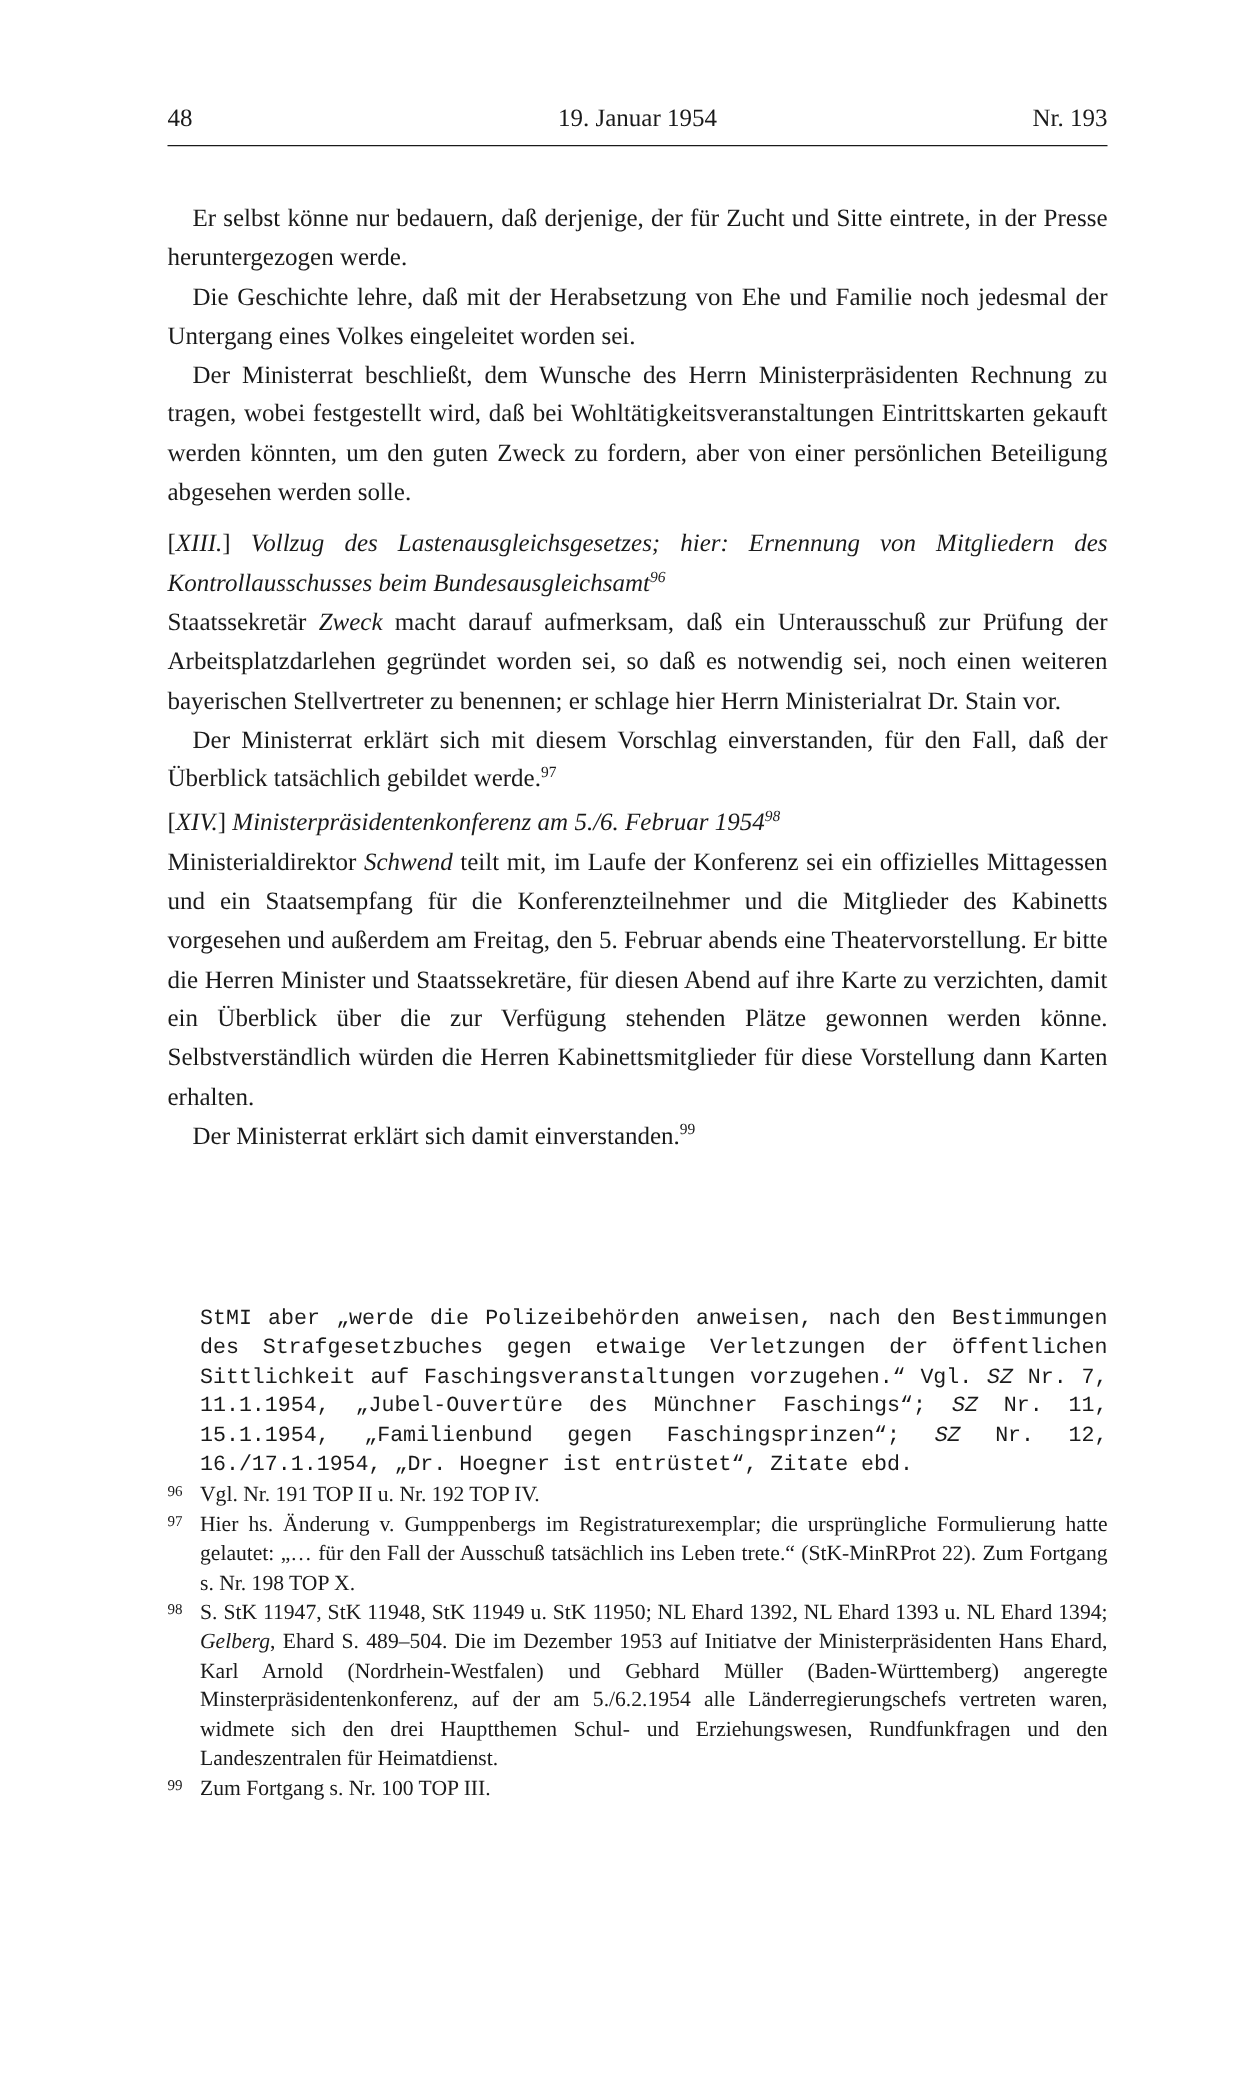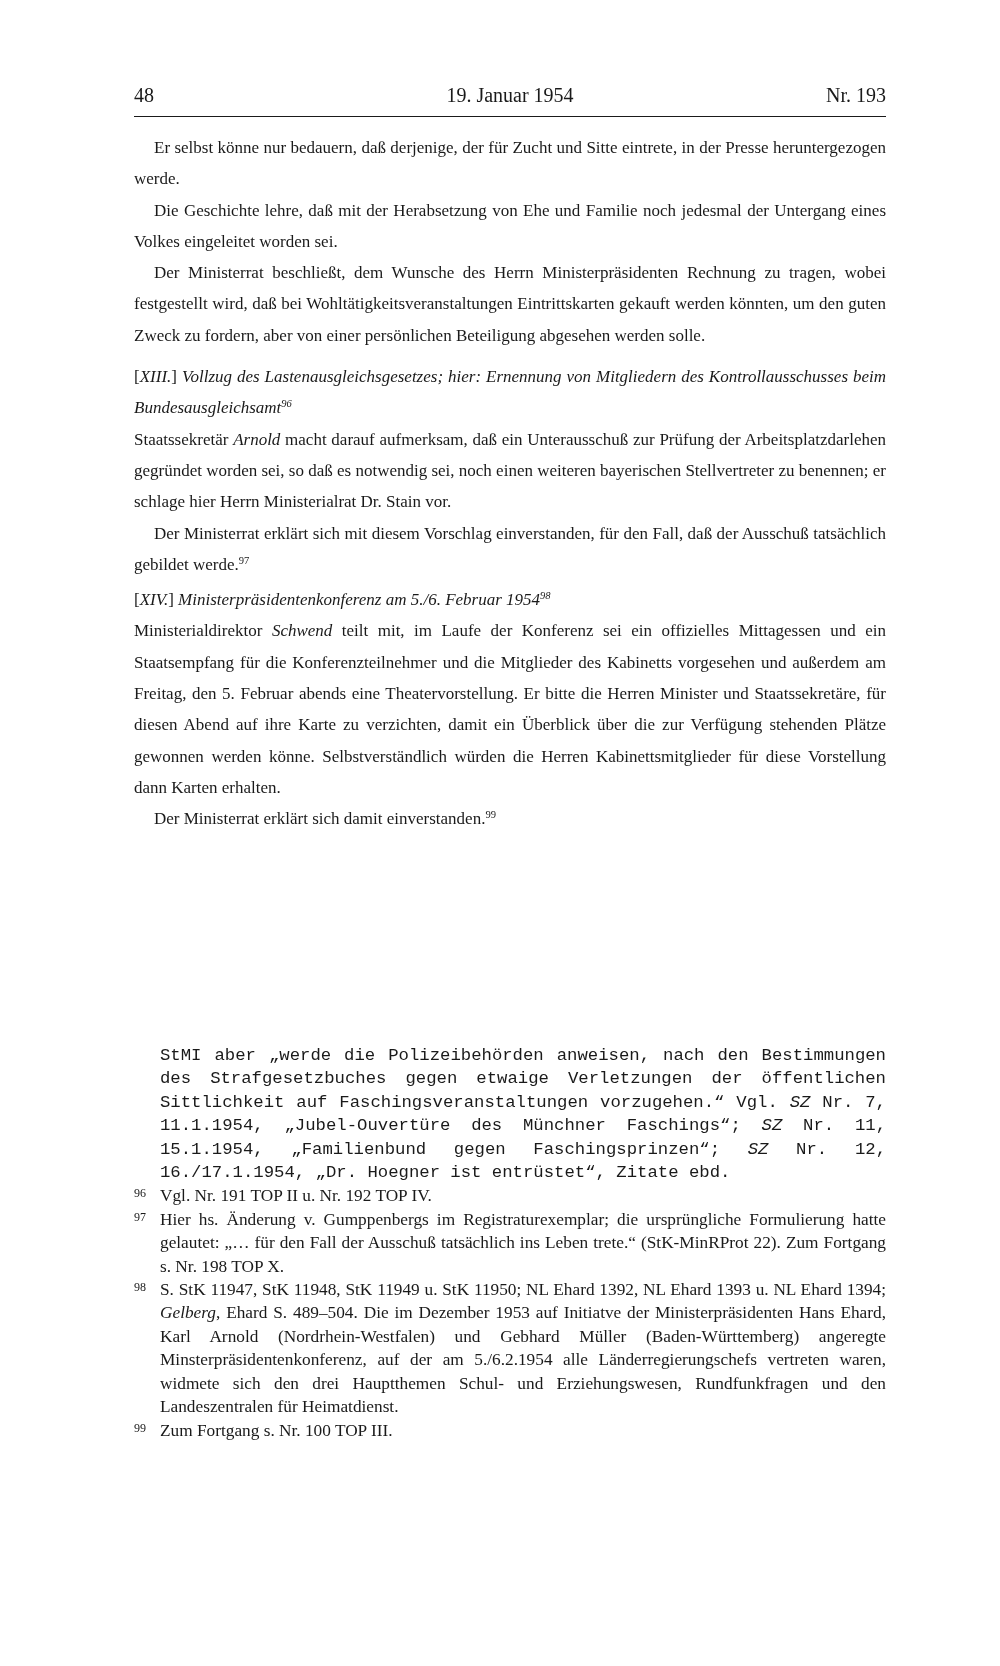--- a/index.html
+++ b/index.html
@@ -4,21 +4,21 @@
 <style>
   html, body { margin: 0; padding: 0; background: #ffffff; }
   body { width: 1000px; height: 1666px; position: relative; overflow: hidden;
          font-family: "Liberation Serif", "DejaVu Serif", serif; color: #1a1a1a; }
   .page { position: absolute; left: 134px; top: 0; width: 752px; }
   .header { position: absolute; top: 84px; left: 0; width: 752px; height: 32px;
             border-bottom: 1.4px solid #1a1a1a; font-size: 20px; }
   .header .left { position: absolute; left: 0; top: 0; }
   .header .center { position: absolute; left: 0; width: 752px; top: 0; text-align: center; }
   .header .right { position: absolute; right: 0; top: 0; }
-  .body { position: absolute; top: 132px; left: 0; width: 752px; font-size: 17px; line-height: 31.3px; }
+  .body { position: absolute; top: 160px; left: 0; width: 752px; font-size: 20px; line-height: 31.3px; }
   .body p { margin: 0; text-align: justify; }
   .body p.indent { text-indent: 20px; }
   .body .heading { margin-top: 10px; font-style: italic; }
   .body .heading .num { font-style: normal; }
   .body .heading .num i { font-style: italic; }
   sup { font-size: 62%; line-height: 0; vertical-align: 0.6em; }
   .footnotes { position: absolute; top: 1044px; left: 0; width: 752px; font-size: 17.3px; line-height: 23.4px; }
   .fn { position: relative; padding-left: 26px; text-align: justify; margin: 0; }
   .fn .fnnum { position: absolute; left: 0; top: -2px; font-size: 12px; }
   .fn.cont { padding-left: 26px; font-family: Liberation Mono, monospace; }
@@ -34,22 +34,22 @@
     <span class="center">19. Januar 1954</span>
     <span class="right">Nr. 193</span>
   </div>
 
   <div class="body">
     <p class="indent">Er selbst könne nur bedauern, daß derjenige, der für Zucht und Sitte eintrete, in der Presse heruntergezogen werde.</p>
     <p class="indent">Die Geschichte lehre, daß mit der Herabsetzung von Ehe und Familie noch jedesmal der Untergang eines Volkes eingeleitet worden sei.</p>
     <p class="indent">Der Ministerrat beschließt, dem Wunsche des Herrn Ministerpräsidenten Rechnung zu tragen, wobei festgestellt wird, daß bei Wohltätigkeitsveranstaltungen Eintrittskarten gekauft werden könnten, um den guten Zweck zu fordern, aber von einer persönlichen Beteiligung abgesehen werden solle.</p>
 
     <p class="heading"><span class="num">[<i>XIII.</i>]</span> <span>Vollzug des Lastenausgleichsgesetzes; hier: Ernennung von Mitgliedern des Kontrollausschusses beim Bundesausgleichsamt</span><sup>96</sup></p>
-    <p><span>Staatssekretär </span><span class="it">Arnold</span><span> macht darauf aufmerksam, daß ein Unterausschuß zur Prüfung der Arbeitsplatzdarlehen gegründet worden sei, so daß es notwendig sei, noch einen weiteren bayerischen Stellvertreter zu benennen; er schlage hier Herrn Ministerialrat Dr. Stain vor.</span></p>
-    <p class="indent"><span>Der Ministerrat erklärt sich mit diesem Vorschlag einverstanden, für den Fall, daß der Ausschuß tatsächlich gebildet werde.</span><sup>97</sup></p>
+    <p><span>Staatssekretär </span><span class="it">Zweck</span><span> macht darauf aufmerksam, daß ein Unterausschuß zur Prüfung der Arbeitsplatzdarlehen gegründet worden sei, so daß es notwendig sei, noch einen weiteren bayerischen Stellvertreter zu benennen; er schlage hier Herrn Ministerialrat Dr. Stain vor.</span></p>
+    <p class="indent"><span>Der Ministerrat erklärt sich mit diesem Vorschlag einverstanden, für den Fall, daß der Überblick tatsächlich gebildet werde.</span><sup>97</sup></p>
 
     <p class="heading" style="margin-top:4px"><span class="num">[<i>XIV.</i>]</span> <span>Ministerpräsidentenkonferenz am 5./6. Februar 1954</span><sup>98</sup></p>
     <p><span>Ministerialdirektor </span><span class="it">Schwend</span><span> teilt mit, im Laufe der Konferenz sei ein offizielles Mittagessen und ein Staatsempfang für die Konferenzteilnehmer und die Mitglieder des Kabinetts vorgesehen und außerdem am Freitag, den 5. Februar abends eine Theatervorstellung. Er bitte die Herren Minister und Staatssekretäre, für diesen Abend auf ihre Karte zu verzichten, damit ein Überblick über die zur Verfügung stehenden Plätze gewonnen werden könne. Selbstverständlich würden die Herren Kabinettsmitglieder für diese Vorstellung dann Karten erhalten.</span></p>
     <p class="indent"><span>Der Ministerrat erklärt sich damit einverstanden.</span><sup>99</sup></p>
   </div>
 
   <div class="footnotes">
     <p class="fn cont"><span>StMI aber „werde die Polizeibehörden anweisen, nach den Bestimmungen des Strafgesetzbuches gegen etwaige Verletzungen der öffentlichen Sittlichkeit auf Faschingsveranstaltungen vorzugehen.“ Vgl. </span><span class="it">SZ</span><span> Nr. 7, 11.1.1954, „Jubel-Ouvertüre des Münchner Faschings“; </span><span class="it">SZ</span><span> Nr. 11, 15.1.1954, „Familienbund gegen Faschingsprinzen“; </span><span class="it">SZ</span><span> Nr. 12, 16./17.1.1954, „Dr. Hoegner ist entrüstet“, Zitate ebd.</span></p>
     <p class="fn"><span class="fnnum">96</span><span>Vgl. Nr. 191 TOP II u. Nr. 192 TOP IV.</span></p>
     <p class="fn"><span class="fnnum">97</span><span>Hier hs. Änderung v. Gumppenbergs im Registraturexemplar; die ursprüngliche Formulierung hatte gelautet: „… für den Fall der Ausschuß tatsächlich ins Leben trete.“ (StK-MinRProt 22). Zum Fortgang s. Nr. 198 TOP X.</span></p>

